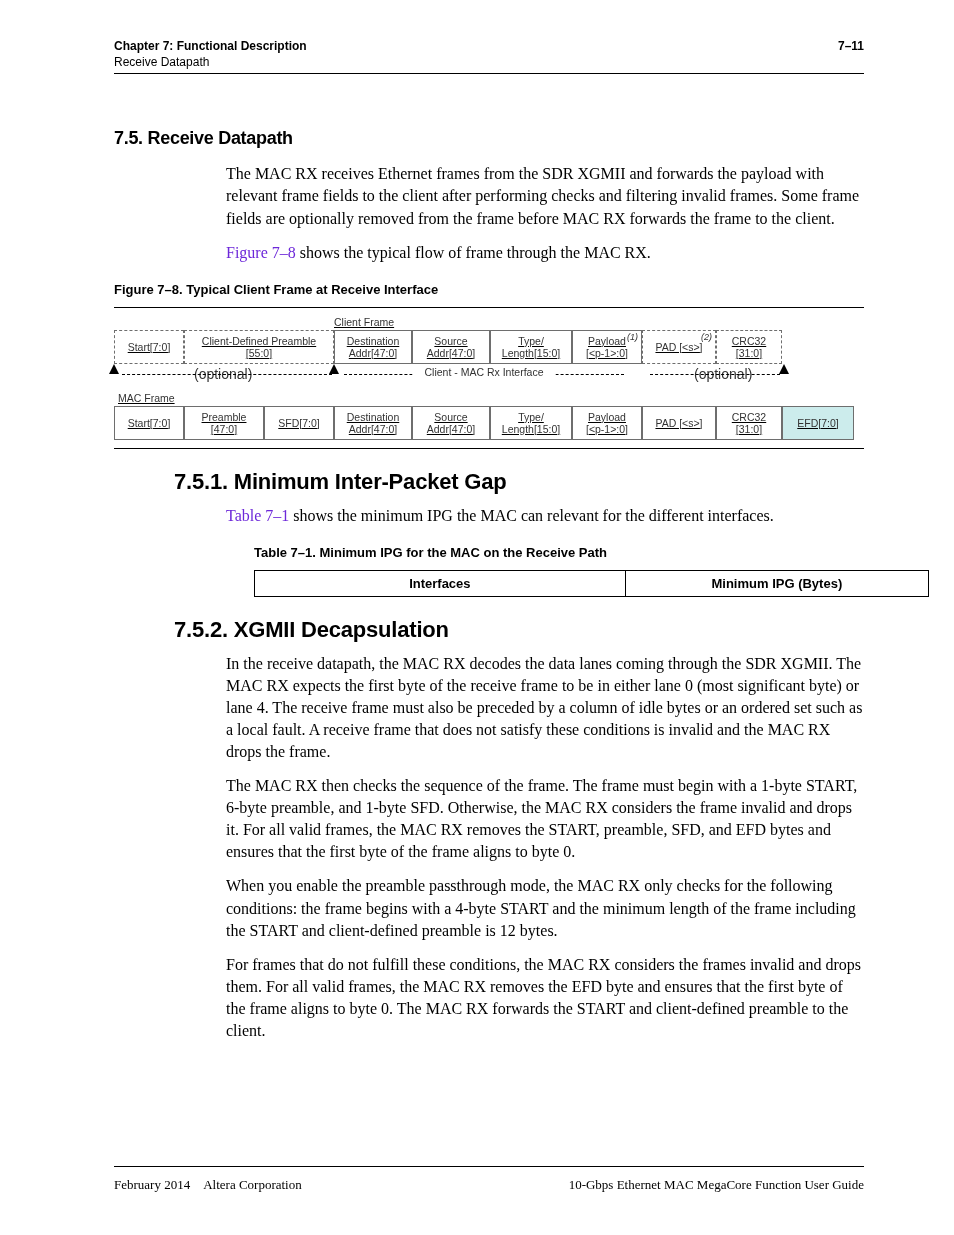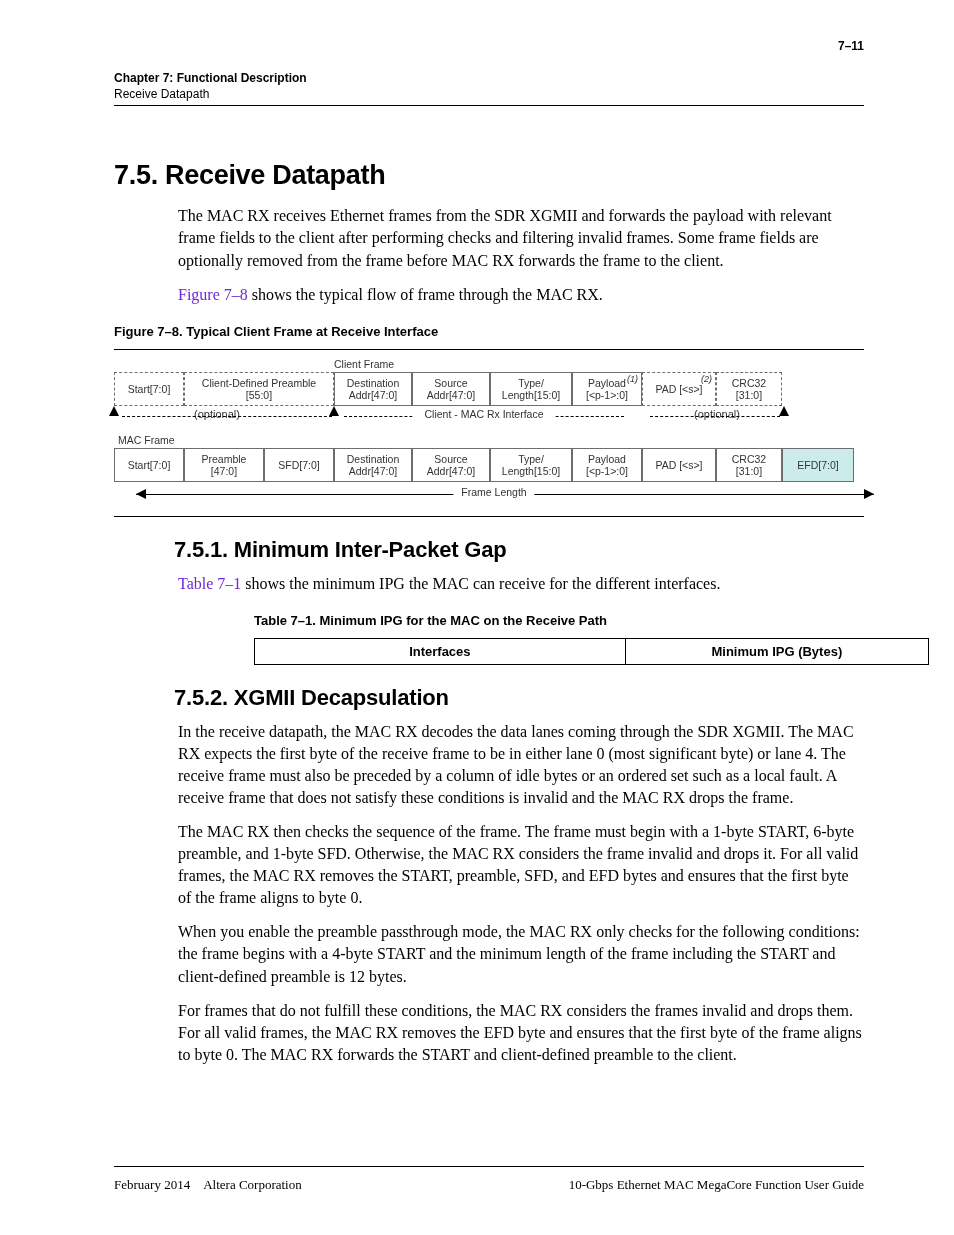--- a/index.html
+++ b/index.html
@@ -14,47 +14,47 @@
     box-sizing: border-box;
     padding: 38px 90px 0 114px;
   }
   .hdr {
     display: flex;
     justify-content: space-between;
     font-family: Arial, Helvetica, sans-serif;
     font-size: 12px;
     line-height: 1.35;
   }
-  .hdr-left .chap { font-weight: bold; margin-top: 32px; }
+  .hdr-left .chap { font-weight: bold; }
   .hdr-right { font-weight: bold; }
   .hdr-rule { border: 0; border-top: 1.5px solid #000; margin: 3px 0 0 0; }
 
   .h1 {
     font-family: Arial, Helvetica, sans-serif;
     font-weight: 800;
-    font-size: 27px;
+    font-size: 18px;
     margin: 54px 0 14px 0;
     letter-spacing: -0.3px;
   }
-  .indent-block { margin-left: 64px; }
+  .indent-block { margin-left: 112px; }
   .body-p {
     font-size: 16px;
     line-height: 1.38;
     margin: 0 0 12px 0;
   }
   .xref { color: #6d28d9; }
   .fig-cap, .tab-cap {
     font-family: Arial, Helvetica, sans-serif;
     font-weight: bold;
     font-size: 13px;
     margin: 18px 0 10px 0;
   }
 
   
-  .figwrap { margin: 0 0 10px 0; }
+  .figwrap { margin: 0 0 10px 0; text-decoration: underline; }
   .fig-rule-top { border-top: 1.5px solid #000; margin: 0 0 8px 0; }
   .fig-rule-bot { border-top: 1.5px solid #000; margin: 8px 0 0 0; }
   .diagram {
     font-family: Arial, Helvetica, sans-serif;
     font-size: 10.5px;
     color: #333;
     width: 760px;
     margin: 0 auto;
   }
   .dlabel { font-size: 10.5px; margin: 4px 0 2px 4px; }
@@ -69,21 +69,21 @@
     line-height: 1.15;
     padding: 2px 4px;
     box-sizing: border-box;
     background: #fff;
     position: relative;
   }
   .dashed { border-style: dashed; }
   .efd { background: #ccececff; }
   .note-sup { font-style: italic; font-size: 9px; position: absolute; top: 1px; right: 3px; }
   .opt-row { position: relative; height: 24px; }
-  .opt-label { position: absolute; font-size: 11px; top: 2px; }
+  .opt-label { position: absolute; font-size: 14px; top: 2px; }
   .arrow-updown {
     position: absolute; top: 0; width: 0; height: 0;
     border-left: 5px solid transparent; border-right: 5px solid transparent;
     border-bottom: 10px solid #000;
   }
   .midline {
     position: absolute; top: 10px; border-top: 1px dashed #000; height: 0;
   }
   .interface-label {
     position: absolute; top: 2px; left: 50%; transform: translateX(-50%);
@@ -208,34 +208,28 @@
       <div class="dcell" style="width:70px;">SFD[7:0]</div>
       <div class="dcell" style="width:78px;">Destination<br>Addr[47:0]</div>
       <div class="dcell" style="width:78px;">Source<br>Addr[47:0]</div>
       <div class="dcell" style="width:82px;">Type/<br>Length[15:0]</div>
       <div class="dcell" style="width:70px;">Payload<br>[&lt;p-1&gt;:0]</div>
       <div class="dcell" style="width:74px;">PAD [&lt;s&gt;]</div>
       <div class="dcell" style="width:66px;">CRC32<br>[31:0]</div>
       <div class="dcell efd" style="width:72px;">EFD[7:0]</div>
     </div>
 
-    <div class="frame-len">
-      <span class="al"></span>
-      <span class="line"></span>
-      <span class="ar"></span>
-      <span class="lab">Frame Length</span>
-    </div>
   </div>
   <div class="fig-rule-bot"></div>
 </div>
 
 <div class="h2">7.5.1. Minimum Inter-Packet Gap</div>
 <div class="indent-block">
   <p class="body-p">
-    <span class="xref">Table 7–1</span><span> shows the minimum IPG the MAC can receive for the different interfaces.</span>
+    <span class="xref">Table 7–1</span><span> shows the minimum IPG the MAC can relevant for the different interfaces.</span>
   </p>
 </div>
 
 <div class="tab">
   <div class="tab-cap">Table 7–1.  Minimum IPG for the MAC on the Receive Path</div>
   <table class="ipg">
     <thead>
       <tr>
         <th style="width:55%;">Interfaces</th>
         <th>Minimum IPG (Bytes)</th>

